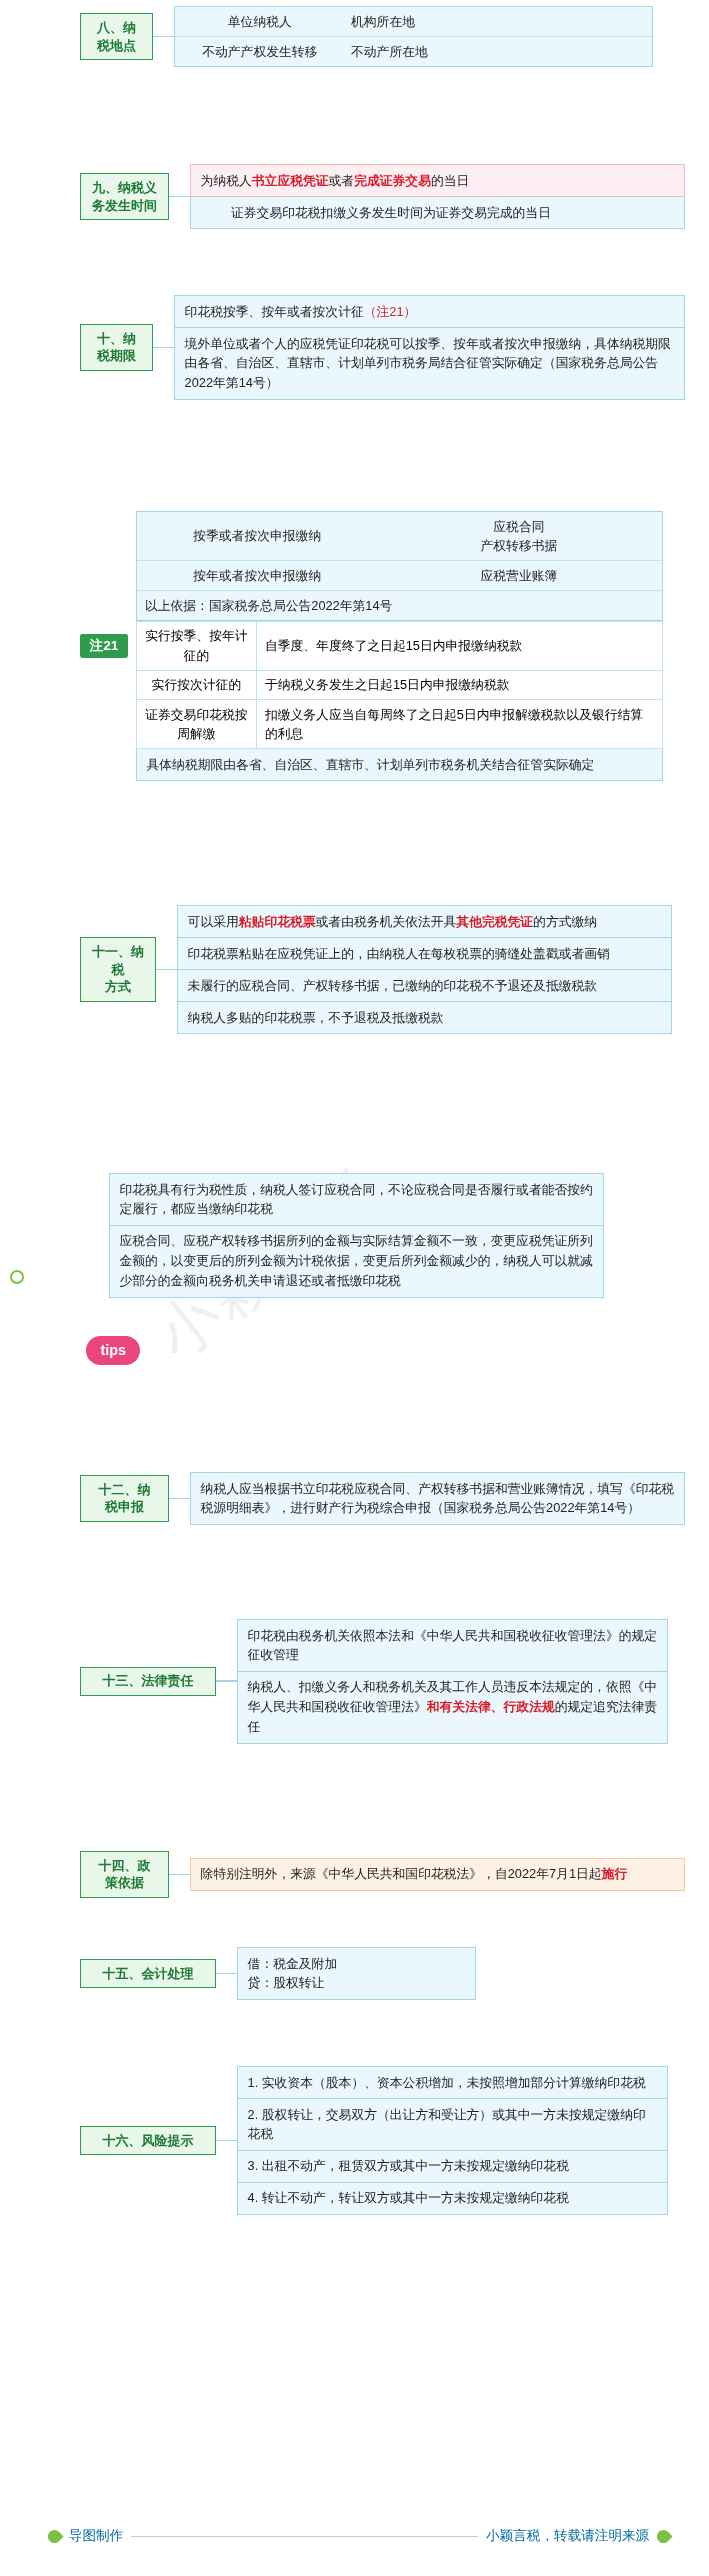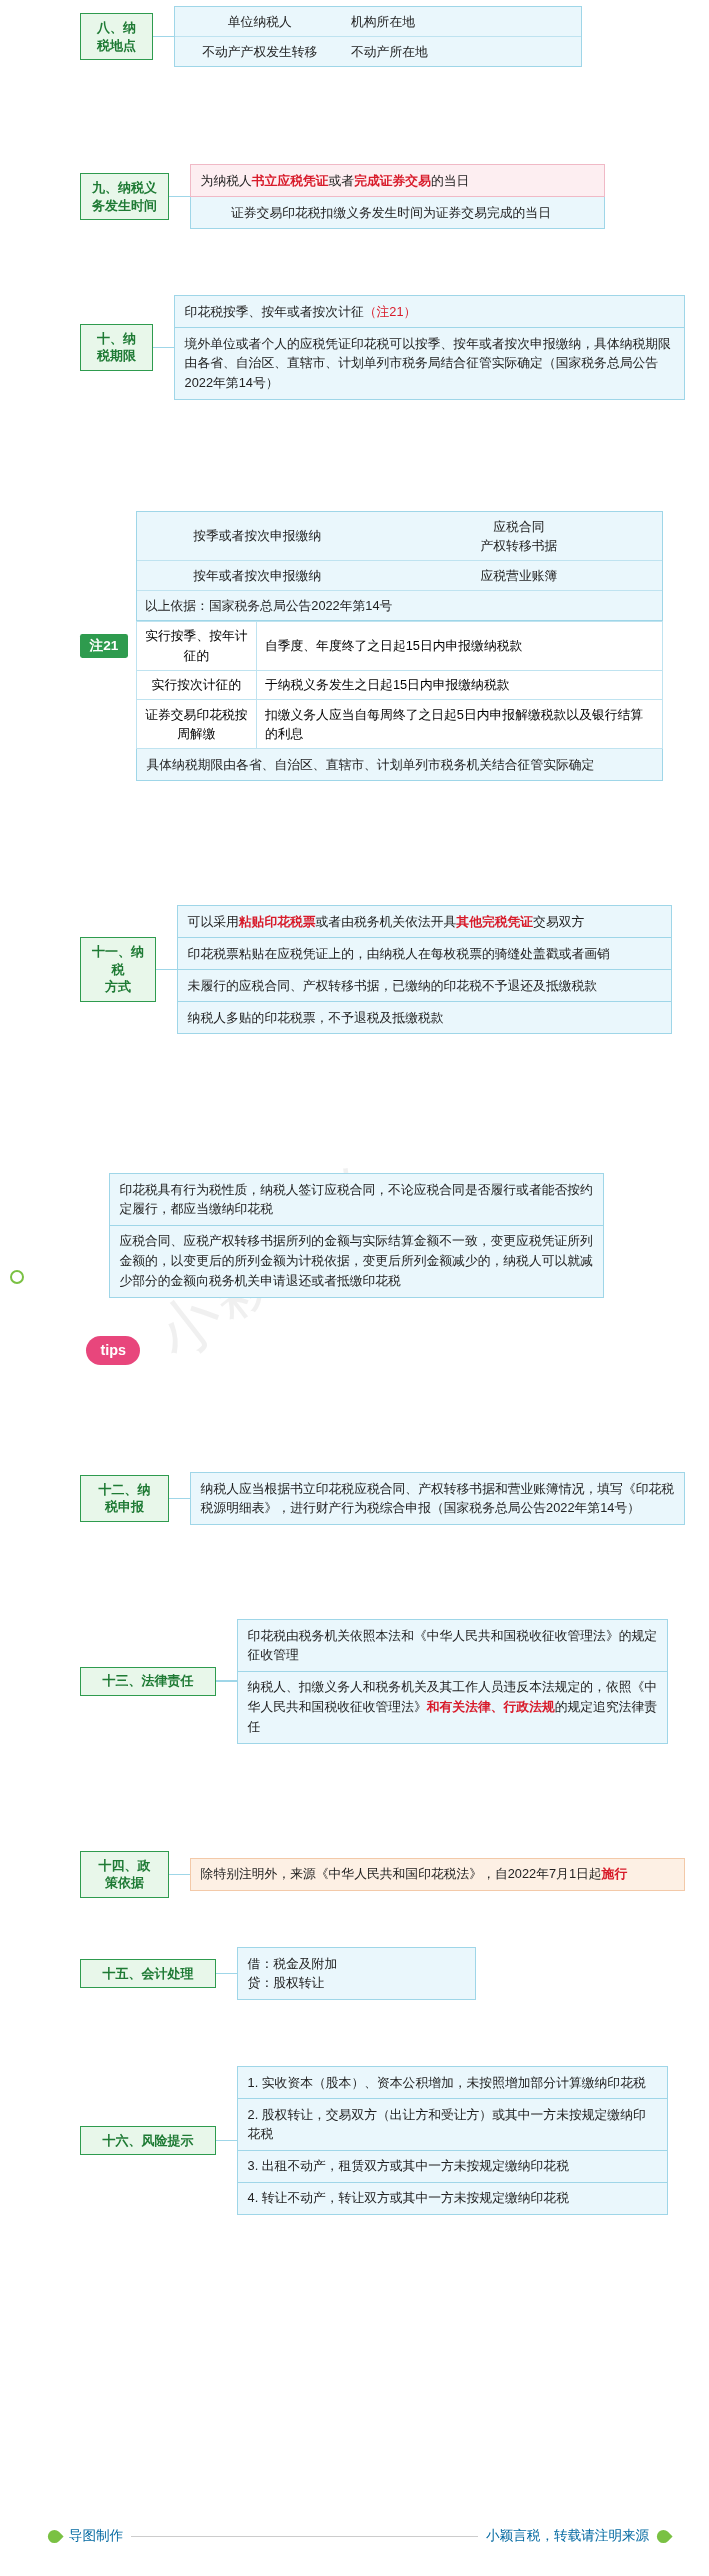--- a/index.html
+++ b/index.html
@@ -166,37 +166,37 @@
 <div class="page">
 
   <div class="spine"></div>
   <div class="spine-dot"></div>
   <div class="watermark">小颖言税</div>
 
   <div class="section" style="left:80px; top:6.4px; width:606px;">
     <div class="node-label green-fill" style="width:73px;">八、纳
 税地点</div>
     <div class="stub"></div>
-    <div class="branch" style="width:408px;">
+    <div class="branch" style="width:479px;">
       <div class="row">
         <div class="c1" style="width:168px; text-align:center;">单位纳税人</div>
         <div class="c2">机构所在地</div>
       </div>
       <div class="row">
         <div class="c1" style="width:168px; text-align:center;">不动产产权发生转移</div>
         <div class="c2">不动产所在地</div>
       </div>
     </div>
   </div>
 
   <div class="section" style="left:80px; top:164px; width:622px;">
     <div class="node-label green-fill" style="width:89px;">九、纳税义
 务发生时间</div>
     <div class="stub"></div>
-    <div style="width:415px;border-radius:23px;">
+    <div style="width:495px;border-radius:23px;">
       <div class="plain pink">
         <span>为纳税人</span><span class="redb">书立应税凭证</span><span>或者</span><span class="redb">完成证券交易</span><span>的当日</span>
       </div>
       <div class="plain" style="border-top:none;padding-left:40px;">证券交易印花税扣缴义务发生时间为证券交易完成的当日</div>
     </div>
   </div>
 
   <div class="section" style="left:80px; top:295px; width:638px;">
     <div class="node-label green-fill" style="width:73px;">十、纳
 税期限</div>
@@ -243,21 +243,21 @@
       <div class="plain" style="border-top:none;">具体纳税期限由各省、自治区、直辖市、计划单列市税务机关结合征管实际确定</div>
     </div>
   </div>
 
   <div class="section" style="left:80px; top:905px; width:638px;">
     <div class="node-label green-fill" style="width:76px;">十一、纳税
 方式</div>
     <div class="stub"></div>
     <div style="width:495px;">
       <div class="plain">
-        <span>可以采用</span><span class="redb">粘贴印花税票</span><span>或者由税务机关依法开具</span><span class="redb">其他完税凭证</span><span>交易双方</span>
+        <span>可以采用</span><span class="redb">粘贴印花税票</span><span>或者由税务机关依法开具</span><span class="redb">其他完税凭证</span><span>的方式缴纳</span>
       </div>
       <div class="plain" style="border-top:none;">印花税票粘贴在应税凭证上的，由纳税人在每枚税票的骑缝处盖戳或者画销</div>
       <div class="plain" style="border-top:none;">未履行的应税合同、产权转移书据，已缴纳的印花税不予退还及抵缴税款</div>
       <div class="plain" style="border-top:none;">纳税人多贴的印花税票，不予退税及抵缴税款</div>
     </div>
   </div>
 
   <div class="section" style="left:72px; top:1173px; width:654px;">
     <div class="tips-badge" style="margin-right:8px; visibility:hidden;"></div>
     <div style="width:495px; margin-left:0;">

